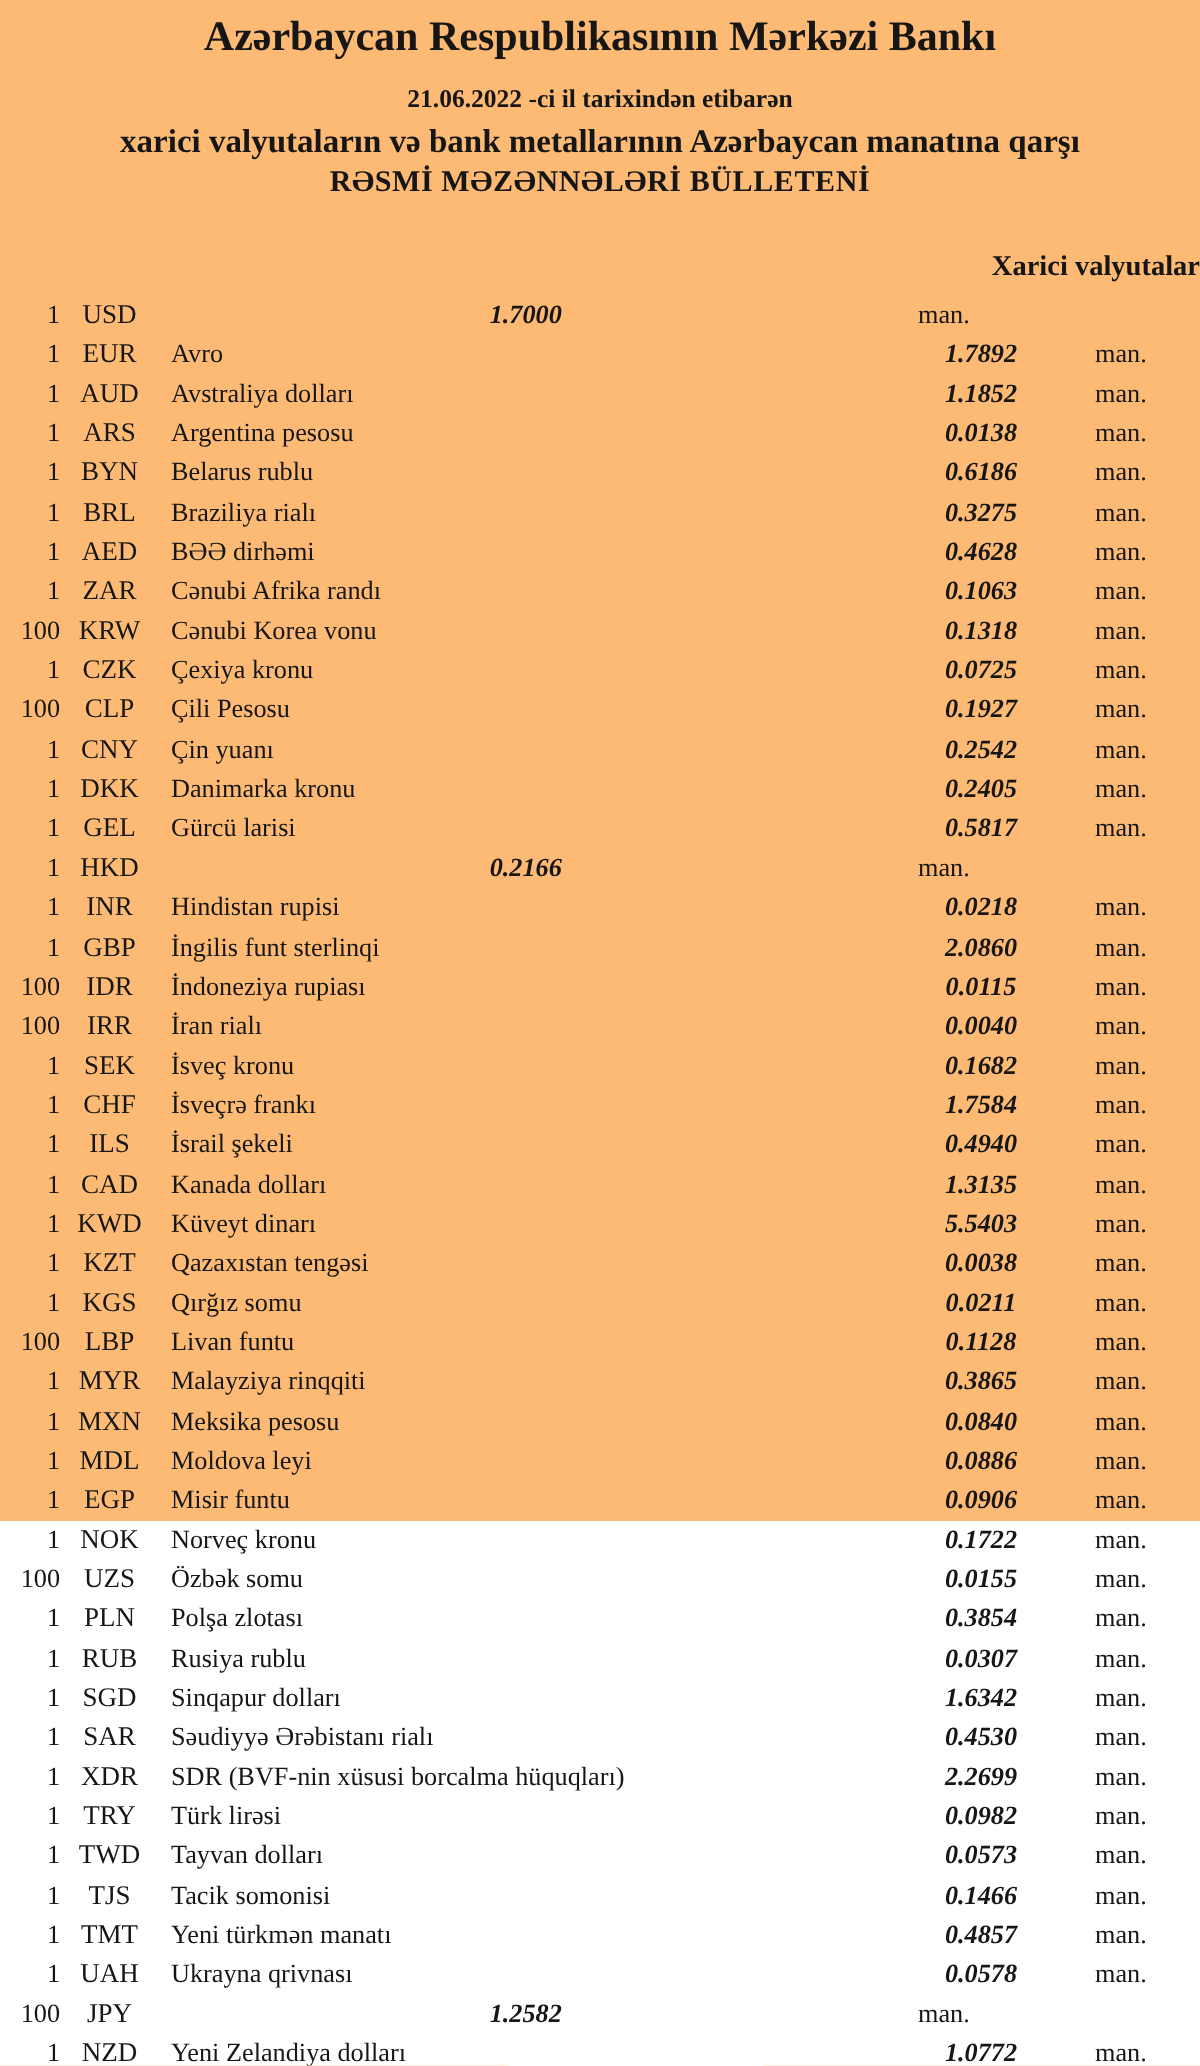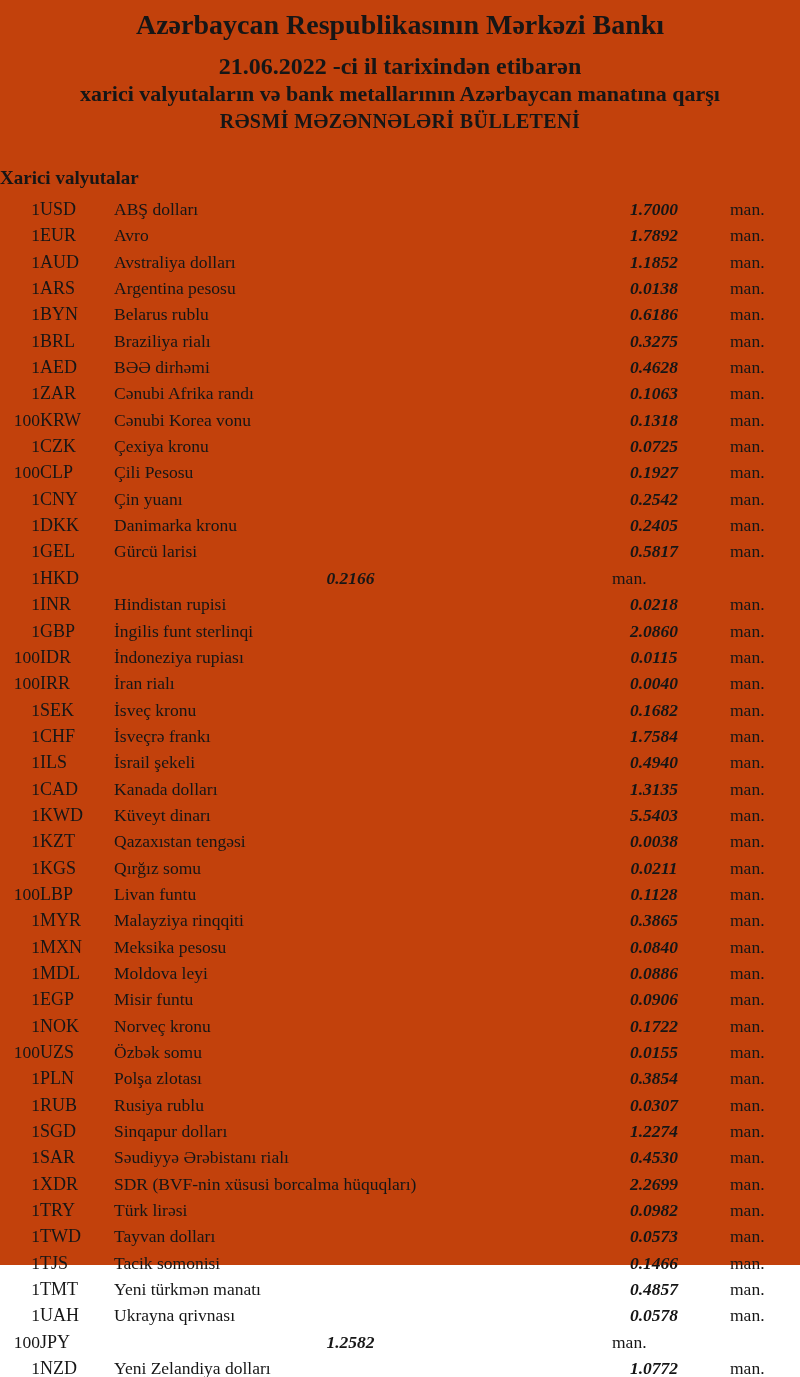--- a/index.html
+++ b/index.html
@@ -9,68 +9,68 @@
   }
   body {
     width: 800px;
     height: 1377px;
     overflow: hidden;
     color: #161616;
     font-family: "Liberation Serif", serif;
   }
   .page {
     width: 800px;
-    height: 1265px;
-    background: #c2410c;
+    height: 1014px;
+    background: #fdba74;
   }
   .header {
     text-align: center;
     font-weight: bold;
   }
   .doc-title {
     padding-top: 8px;
     font-size: 28px;
     line-height: 34px;
   }
   .date-line {
     margin-top: 12px;
-    font-size: 24px;
+    font-size: 17px;
     line-height: 24px;
   }
   .subtitle-line {
     margin-top: 4px;
     font-size: 22px;
     line-height: 24px;
   }
   .bulletin-line {
     margin-top: 2px;
     font-size: 20px;
     line-height: 26px;
     letter-spacing: 0.4px;
   }
   .section-title {
     margin-top: 32px;
-    text-align: left;
+    text-align: right;
     font-weight: bold;
     font-size: 19px;
     line-height: 24px;
   }
   .rates-table {
     margin-top: 6px;
   }
   .row {
     display: grid;
     grid-template-columns: 40px 66px 489px 118px 1fr;
     height: 26.35px;
     line-height: 26.35px;
     font-size: 17.5px;
     white-space: nowrap;
   }
   .qty  { text-align: right; }
-  .code { font-size: 18px; }
+  .code { text-align: center; font-size: 18px; }
   .name { padding-left: 8px; }
   .rate { text-align: center; font-weight: bold; font-style: italic; }
   .unit { padding-left: 17px; }
 </style>
 </head>
 <body>
 
 <div class="page">
 
   <div class="header">
@@ -79,21 +79,20 @@
     <div class="subtitle-line">xarici valyutaların və bank metallarının Azərbaycan manatına qarşı</div>
     <div class="bulletin-line">RƏSMİ MƏZƏNNƏLƏRİ BÜLLETENİ</div>
   </div>
 
   <div class="section-title">Xarici valyutalar</div>
 
   <div class="rates-table" id="rates-table">
     <div class="row">
       <span class="qty">1</span>
       <span class="code">USD</span>
-      <span class="name">ABŞ dolları</span>
       <span class="rate">1.7000</span>
       <span class="unit">man.</span>
     </div>
 
     <div class="row">
       <span class="qty">1</span>
       <span class="code">EUR</span>
       <span class="name">Avro</span>
       <span class="rate">1.7892</span>
       <span class="unit">man.</span>
@@ -359,21 +358,21 @@
       <span class="code">RUB</span>
       <span class="name">Rusiya rublu</span>
       <span class="rate">0.0307</span>
       <span class="unit">man.</span>
     </div>
 
     <div class="row">
       <span class="qty">1</span>
       <span class="code">SGD</span>
       <span class="name">Sinqapur dolları</span>
-      <span class="rate">1.2274</span>
+      <span class="rate">1.6342</span>
       <span class="unit">man.</span>
     </div>
 
     <div class="row">
       <span class="qty">1</span>
       <span class="code">SAR</span>
       <span class="name">Səudiyyə Ərəbistanı rialı</span>
       <span class="rate">0.4530</span>
       <span class="unit">man.</span>
     </div>

